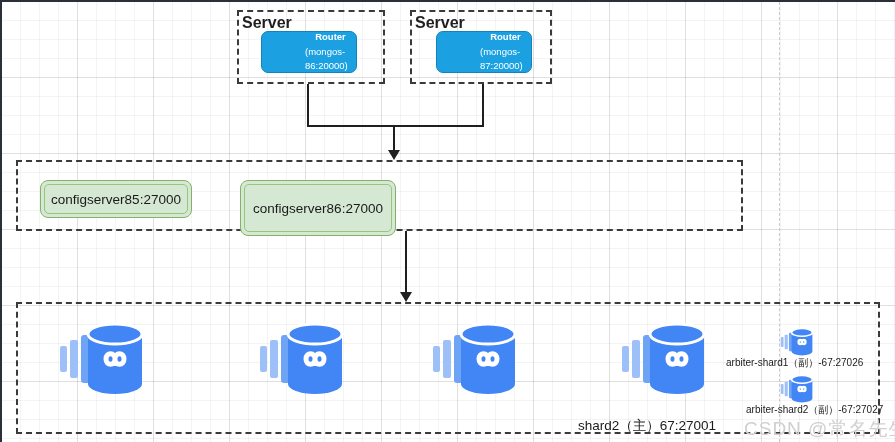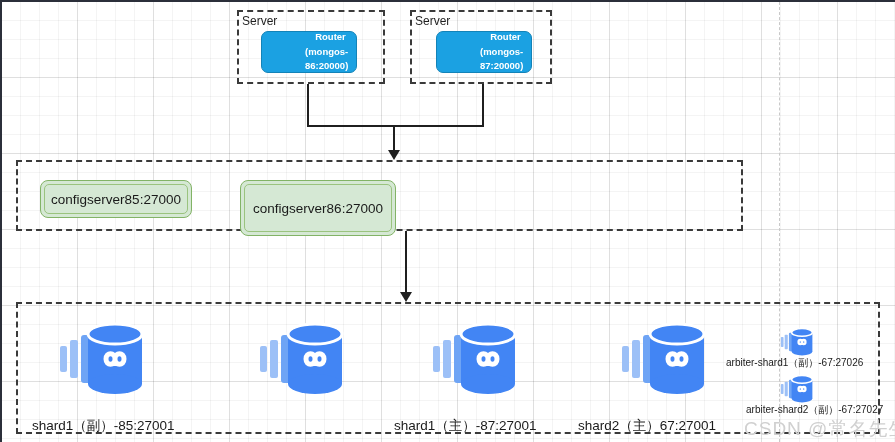--- a/index.html
+++ b/index.html
@@ -32,44 +32,45 @@
 
   
   .group{
     position:absolute;
     border:2px dashed #3a3a3a;
     box-sizing:border-box;
     background:transparent;
   }
   .group-label{
     position:absolute;
-    font-size:12px;
+    font-size:16px;
     color:#1f1f1f;
     white-space:nowrap;
     line-height:1;
+    font-weight:bold;
   }
 
   
   .router{
     position:absolute;
     background:#1ba1e2;
     border:1px solid #1383b8;
     border-radius:7px;
     color:#ffffff;
     display:flex;
     flex-direction:column;
     align-items:center;
     justify-content:center;
     font-size:9.5px;
     line-height:1.55;
     box-sizing:border-box;
     padding-left:43px;
   }
   .router .r-title{font-weight:bold;}
-  .router .r-sub{font-weight:bold;}
+  .router .r-sub{font-weight:normal;}
 
   
   .configbox{
     position:absolute;
     background:#d5e8d4;
     border:1.5px solid #82b366;
     border-radius:8px;
     box-sizing:border-box;
     display:flex;align-items:center;justify-content:center;
   }
@@ -246,22 +247,20 @@
       <rect x="34" y="14" width="54" height="50"></rect>
       <ellipse cx="61" cy="14" rx="27" ry="10"></ellipse>
       <ellipse cx="61" cy="64" rx="27" ry="10"></ellipse>
     </g>
     <ellipse cx="61" cy="14" rx="27" ry="10" fill="none" stroke="#ffffff" stroke-width="3"></ellipse>
     <g fill="none" stroke="#ffffff" stroke-width="5" stroke-linecap="round">
       <path d="M52 39 C52 32, 61 32, 61 39 C61 46, 70 46, 70 39 C70 32, 61 32, 61 39 C61 46, 52 46, 52 39 Z"></path>
     </g>
   </svg>
 
-  <div class="node-label" style="left:30px;top:417px;">shard1（副）-85:27001</div>
-  <div class="node-label" style="left:392px;top:417px;">shard1（主）-87:27001</div>
   <div class="node-label" style="left:576px;top:417px;">shard2（主）67:27001</div>
 
   <svg class="arbiter-icon" style="left:776px;top:325px;" width="38" height="30" viewBox="0 0 96 78">
     <g fill="#9cc0f7">
       <rect x="6" y="26" width="7" height="26" rx="2"></rect>
       <rect x="16" y="20" width="8" height="38" rx="2"></rect>
     </g>
     <g fill="#6ea4f5">
       <rect x="27" y="15" width="10" height="48" rx="3"></rect>
     </g>

